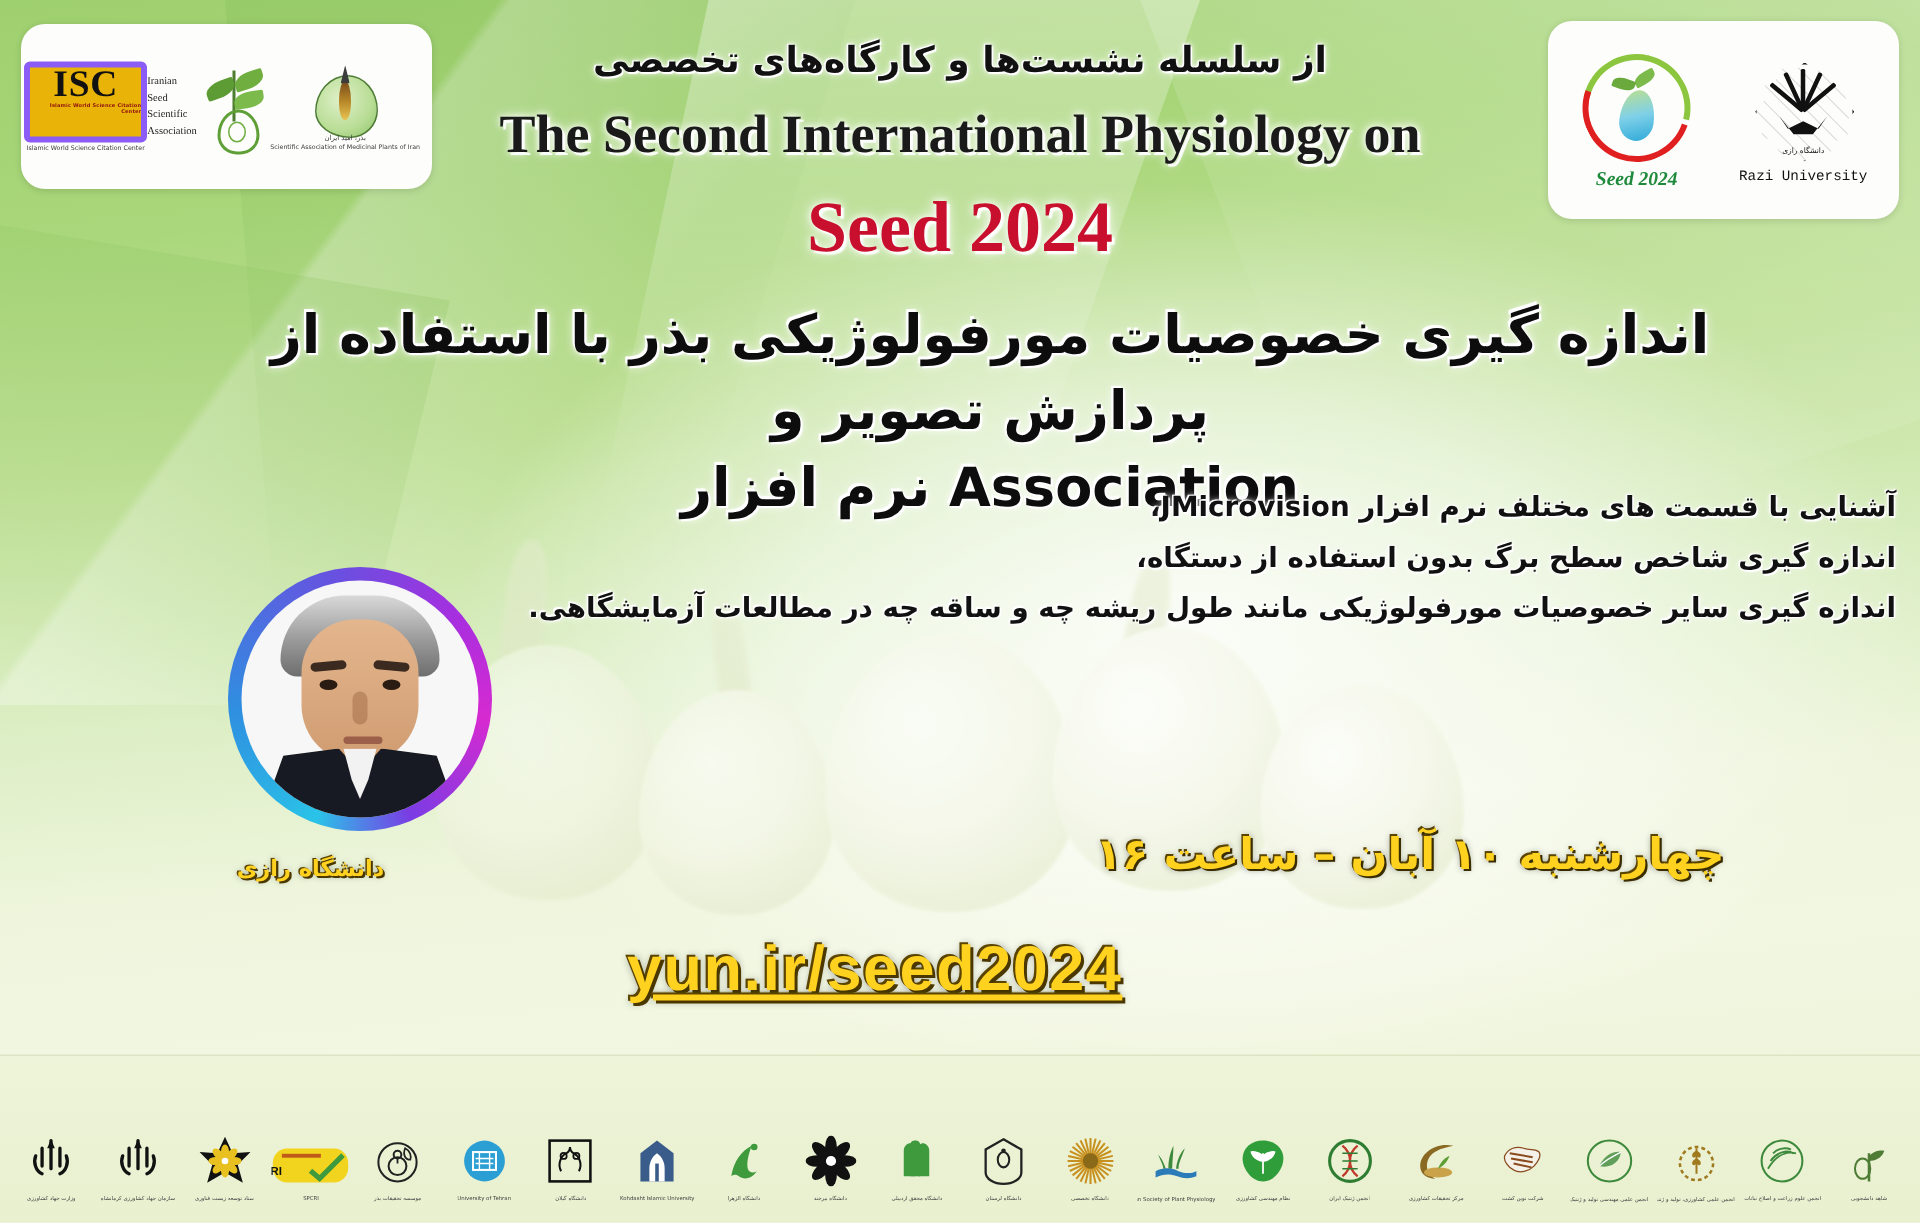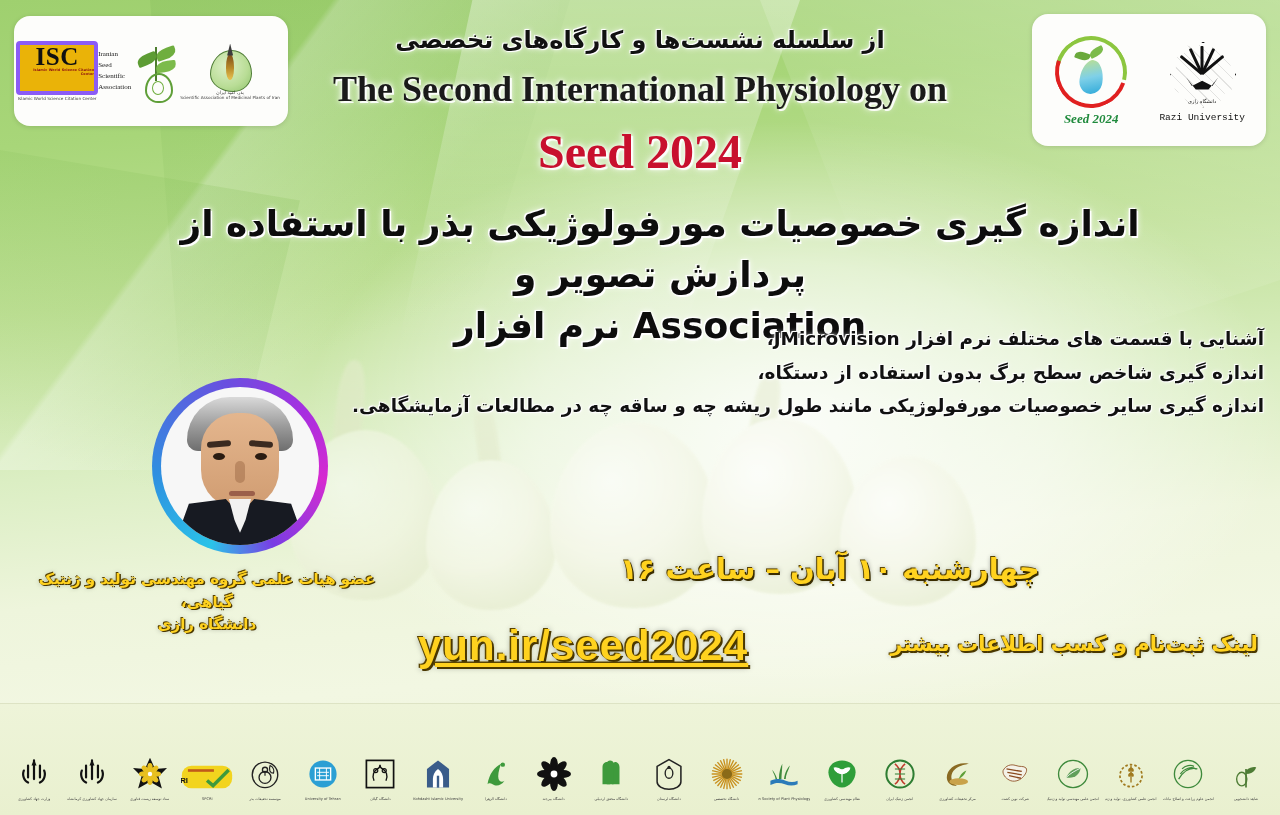--- a/index.html
+++ b/index.html
@@ -138,21 +138,21 @@
   }
   .bullets li{
     list-style:none;font-size:18.5px;font-weight:700;color:#111;
     line-height:1.0;margin:0 0 15px 0;
     text-shadow:0 0 2px #fff,0 0 5px #fff,1px 1px 0 #fff,-1px -1px 0 #fff;
     white-space:nowrap;
   }
   .bullets{padding:0;margin:0;}
 
   .datetime{
-    position:absolute;right:20px;top:552px;width:640px;text-align:left;
+    position:absolute;right:20px;top:552px;width:640px;text-align:center;
     font-size:29px;font-weight:700;color:#ffd21f;
     text-shadow:1.5px 1.5px 0 #3a2d00,-1px -1px 0 #5a4400,0 0 5px rgba(0,0,0,0.45);
   }
   .url{
     position:absolute;left:418px;top:622px;
     font-family:"Liberation Sans",sans-serif;font-weight:700;font-size:42px;color:#ffd21f;
     direction:ltr;letter-spacing:1px;
     text-shadow:2px 2px 0 #4a3800,-1.5px -1.5px 0 #5a4400,0 0 6px rgba(0,0,0,0.4);
   }
   .urllabel{
@@ -313,39 +313,37 @@
 
   <ul class="bullets">
     <li>آشنایی با قسمت های مختلف نرم افزار JMicrovision،</li>
     <li>اندازه گیری شاخص سطح برگ بدون استفاده از دستگاه،</li>
     <li>اندازه گیری سایر خصوصیات مورفولوژیکی مانند طول ریشه چه و ساقه چه در مطالعات آزمایشگاهی.</li>
   </ul>
 
   <div class="datetime">چهارشنبه ۱۰ آبان – ساعت ۱۶</div>
 
   <a class="url" href="#">yun.ir/seed2024</a>
-  <div class="urllabel">لینک ثبت‌نام و کسب اطلاعات بیشتر</div>
 
   <div class="avatar">
     <div class="ph">
       <div class="hair"></div>
       <div class="face"></div>
       <div class="brow l"></div>
         <div class="brow r"></div>
       <div class="eye l"></div>
         <div class="eye r"></div>
       <div class="nose"></div>
         <div class="mouth"></div>
       <div class="suit"></div>
         <div class="shirt"></div>
     </div>
   </div>
 
   <div class="presenter">
-    <div class="p2">عضو هیات علمی گروه مهندسی تولید و ژنتیک گیاهی،</div>
     <div class="p3">دانشگاه رازی</div>
   </div>
 
   <div class="strip" id="sponsor-strip">
       <div class="spon">
         <span class="gl"><svg viewBox="0 0 40 40" class="blob">
             <path d="M20 36V14" stroke="#4e7c35" stroke-width="2" fill="none"></path>
             <path d="M20 16c6-6 12-4 12-4s-2 8-12 8z" fill="#4e7c35"></path>
             <ellipse cx="15" cy="26" rx="6" ry="8" fill="none" stroke="#4e7c35" stroke-width="1.6"></ellipse>
           </svg></span>

